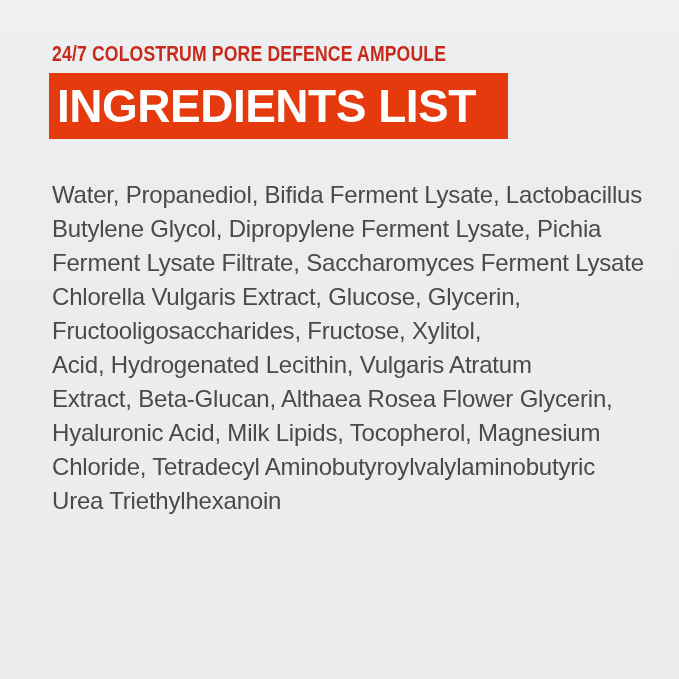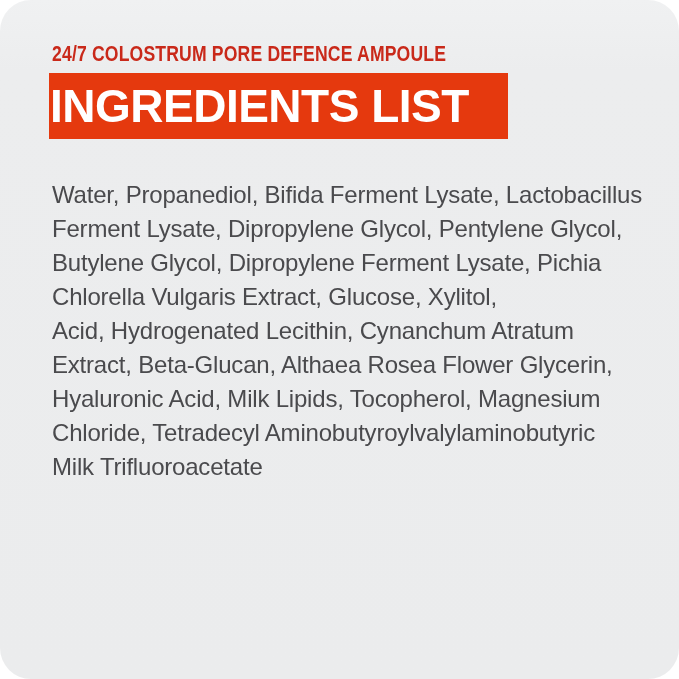--- a/index.html
+++ b/index.html
@@ -7,21 +7,20 @@
     padding: 0;
     background: #ffffff;
   }
   .canvas {
     position: relative;
     width: 679px;
     height: 679px;
     overflow: hidden;
     background: linear-gradient(180deg, #f0f1f2 0px, #ecedee 70px, #ebeced 100%);
     font-family: "Liberation Sans", sans-serif;
-    border-radius: 31px;
   }
   .product-label {
     position: absolute;
     left: 52px;
     top: 43px;
     font-size: 22px;
     line-height: 22px;
     font-weight: 700;
     color: #c9291a;
     letter-spacing: 0.2px;
@@ -37,21 +36,21 @@
     height: 66px;
     background: #e5390e;
     display: flex;
     align-items: center;
   }
   .banner-title {
     font-size: 46px;
     font-weight: 700;
     color: #ffffff;
     letter-spacing: -0.5px;
-    padding-left: 1px;
+    padding-left: 8px;
     white-space: nowrap;
   }
   .ingredients {
     position: absolute;
     left: 52px;
     top: 178px;
     font-size: 24px;
     line-height: 34px;
     font-weight: 400;
     color: #4a4a4d;
@@ -67,23 +66,24 @@
 <div class="canvas">
 
   <div class="product-label">24/7 COLOSTRUM PORE DEFENCE AMPOULE</div>
 
   <div class="banner">
     <span class="banner-title">INGREDIENTS LIST</span>
   </div>
 
   <div class="ingredients">
     <div class="line">Water, Propanediol, Bifida Ferment Lysate, Lactobacillus</div>
-    <div class="line">Ferment Lysate, Dipropylene Glycol, Pentylene Glycol,</div>
     <div class="line">Butylene Glycol, Dipropylene Ferment Lysate, Pichia</div>
-    <div class="line">Chlorella Vulgaris Extract, Glucose, Xylitol,</div>
-    <div class="line">Acid, Hydrogenated Lecithin, Cynanchum Atratum</div>
+    <div class="line">Ferment Lysate Filtrate, Saccharomyces Ferment Lysate</div>
+    <div class="line">Chlorella Vulgaris Extract, Glucose, Glycerin,</div>
+    <div class="line">Fructooligosaccharides, Fructose, Xylitol,</div>
+    <div class="line">Acid, Hydrogenated Lecithin, Vulgaris Atratum</div>
     <div class="line">Extract, Beta-Glucan, Althaea Rosea Flower Glycerin,</div>
     <div class="line">Hyaluronic Acid, Milk Lipids, Tocopherol, Magnesium</div>
     <div class="line">Chloride, Tetradecyl Aminobutyroylvalylaminobutyric</div>
-    <div class="line">Milk Trifluoroacetate</div>
+    <div class="line">Urea Triethylhexanoin</div>
   </div>
 
 </div>
 
 </body></html>

